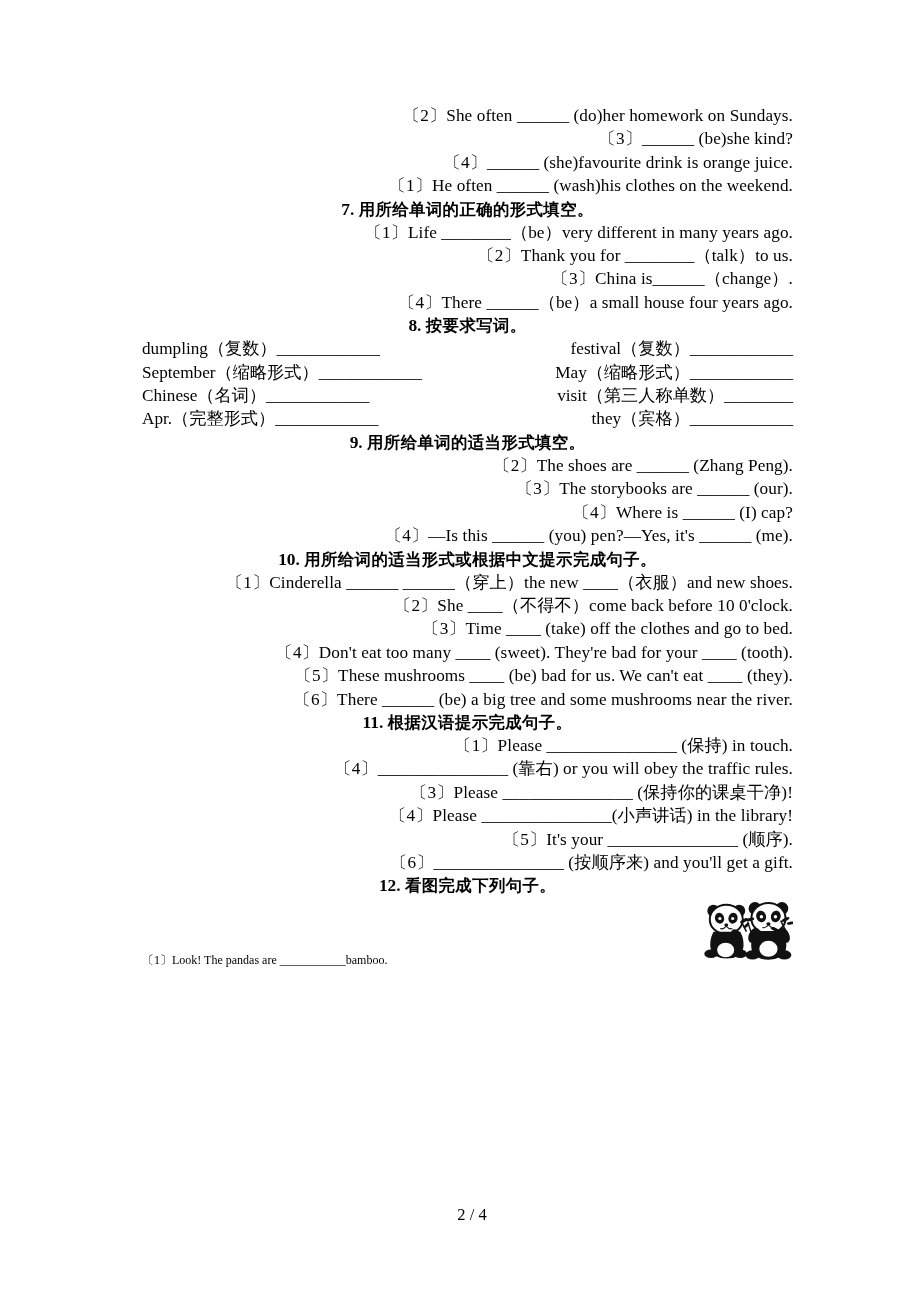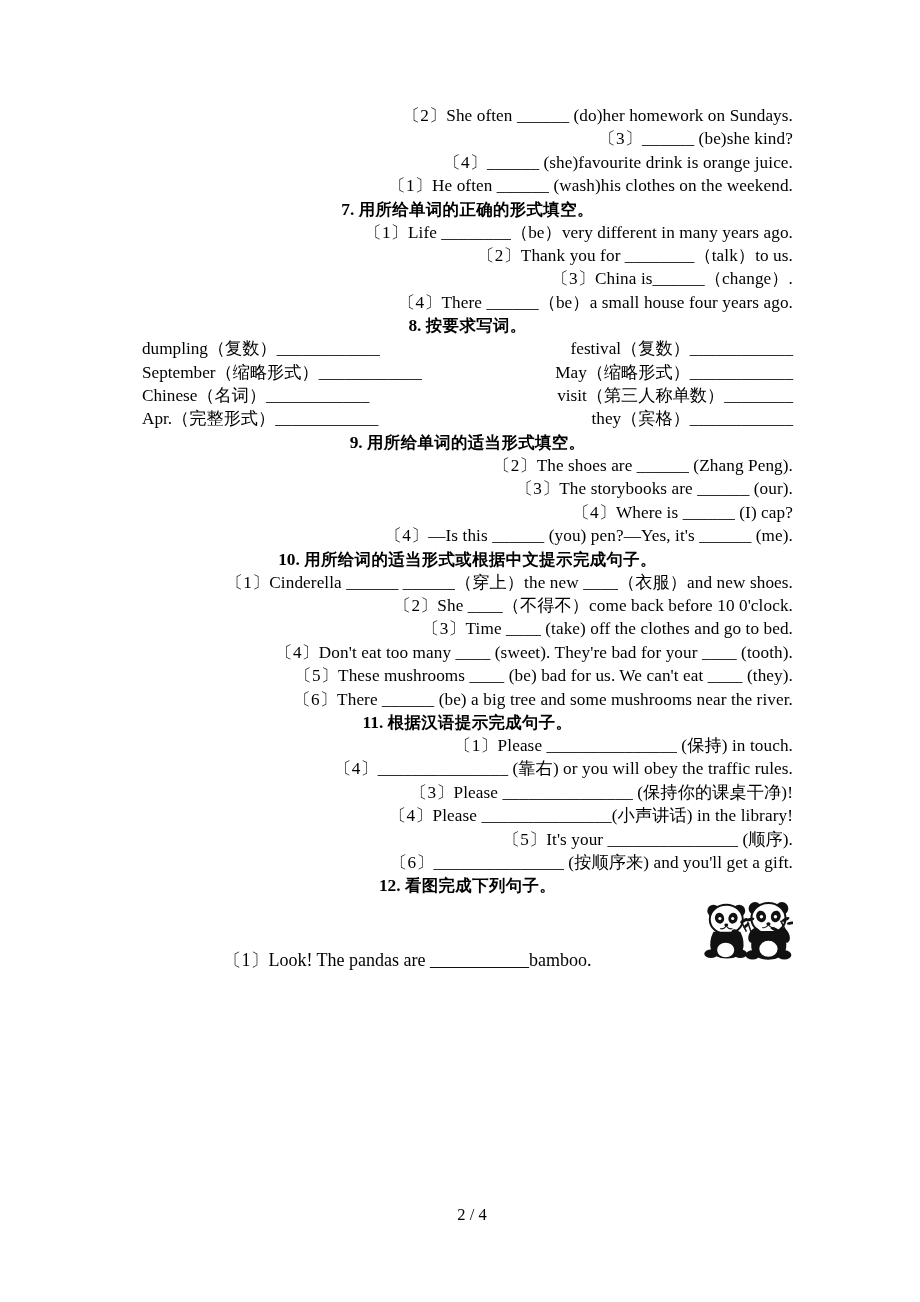--- a/index.html
+++ b/index.html
@@ -77,23 +77,23 @@
     position: absolute;
     right: 0px;
     top: -2px;
     width: 98px;
     height: 66px;
   }
   .panda-line {
     position: absolute;
     left: 0; right: 0;
     top: 52px;
-    text-align: center;
+    text-align: left;
     padding-right: 120px;
-    font-size: 18px;
+    font-size: 12px;
     line-height: 23.4px;
     white-space: nowrap;
   }
   .footer {
     position: absolute;
     left: 0; right: 0;
     top: 1205px;
     text-align: center;
     font-size: 16.5px;
     font-family: "Liberation Serif", serif;

